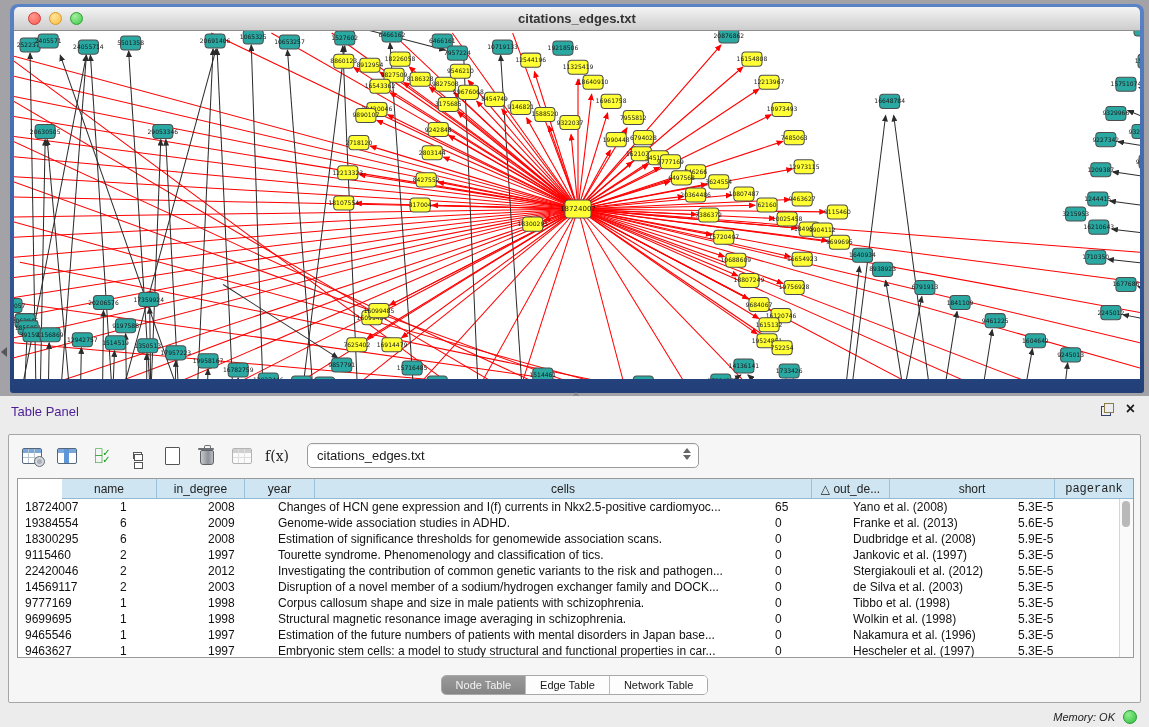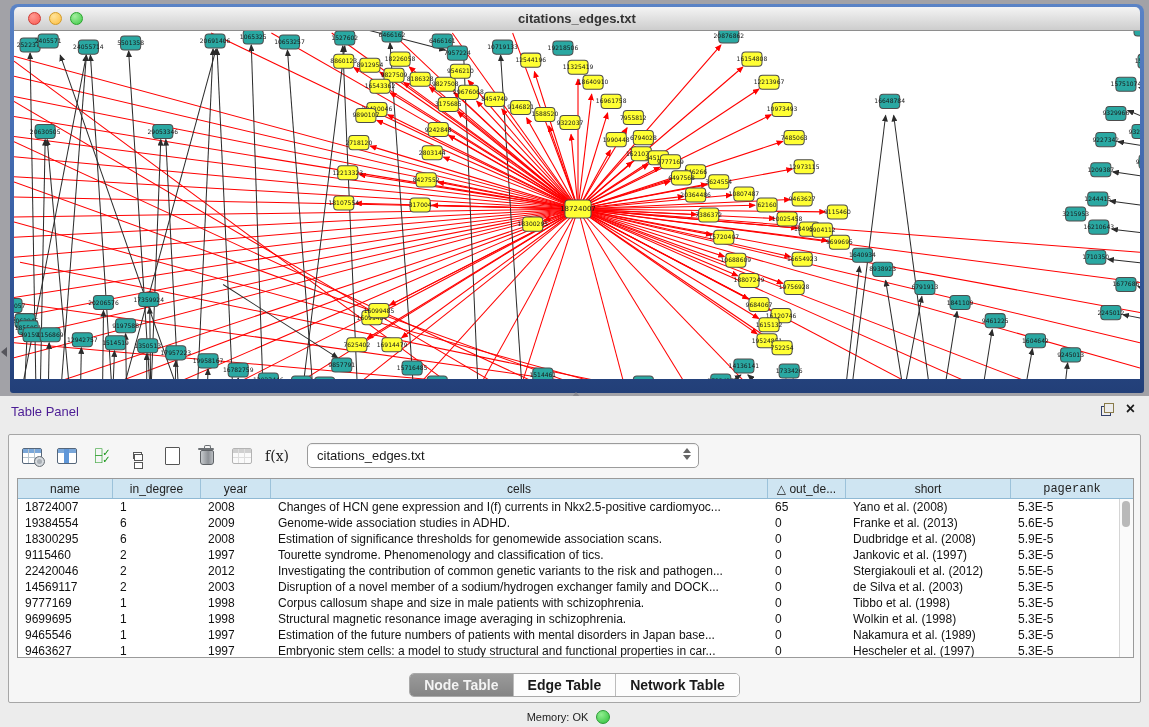--- a/index.html
+++ b/index.html
@@ -60,41 +60,41 @@
   .trash:after{content:"";position:absolute;left:3px;top:-6px;width:5px;height:2px;border:1px solid #6c7074;border-bottom:none;border-radius:2px 2px 0 0;}
   .disabled-ic{opacity:.45;filter:grayscale(1);}
   .fx{font-family:"DejaVu Serif","Liberation Serif",serif;font-size:14px;color:#222;}
   .combo{margin-left:8px;width:390px;height:23px;background:#fff;border:1px solid #9b9b9b;border-radius:5px;
     display:flex;align-items:center;position:relative;box-shadow:inset 0 1px 1px rgba(0,0,0,.06);}
   .combo-text{margin-left:9px;font-size:13px;color:#1a1a1a;}
   .spinner{position:absolute;right:7px;top:4px;display:flex;flex-direction:column;gap:2px;}
   .spinner .up{width:0;height:0;border-left:4px solid transparent;border-right:4px solid transparent;border-bottom:5px solid #666;}
   .spinner .dn{width:0;height:0;border-left:4px solid transparent;border-right:4px solid transparent;border-top:5px solid #666;}
 
-  .table-wrap{flex:1 1 auto;margin:2px 6px 10px 8px;background:#fff;border:1px solid #9a9a9a;position:relative;overflow:hidden;}
+  .table-wrap{flex:1 1 auto;margin:2px 6px 10px 8px;background:#fff;border:1px solid #9a9a9a;position:relative;overflow:hidden;padding-left:44px;}
   .thead{display:flex;height:19px;background:#cfe5f2;border-bottom:1px solid #8fb9d4;}
   .th{display:flex;align-items:center;justify-content:center;font-size:12px;color:#222;
     border-right:1px solid #9cc2da;box-sizing:border-box;white-space:nowrap;overflow:hidden;}
   .th:last-child{border-right:none;font-family:Liberation Mono, monospace;}
   .tbody{position:absolute;left:0;right:0;top:20px;bottom:0;overflow:hidden;}
   .tr{display:flex;height:16px;align-items:center;}
   .td{font-size:12px;color:#111;padding-left:7px;box-sizing:border-box;white-space:nowrap;overflow:hidden;flex:0 0 auto;}
   .c0{width:95px;}.c1{width:88px;}.c2{width:70px;}.c3{width:497px;}.c4{width:78px;}.c5{width:165px;}.c6{flex:1 1 auto;}
   .vscroll{position:absolute;right:0;top:20px;bottom:0;width:13px;background:#fafafa;border-left:1px solid #d5d5d5;}
   .vthumb{position:absolute;left:2px;top:2px;width:8px;height:26px;border-radius:5px;background:#b9b9b9;}
 
   .tabs-row{flex:0 0 auto;height:34px;display:flex;align-items:center;justify-content:center;}
   .segments{display:flex;border:1px solid #a9a9a9;border-radius:5px;overflow:hidden;background:#fff;}
-  .seg{padding:3px 14px;font-size:14px;color:#1a1a1a;background:#fdfdfd;border-right:1px solid #bcbcbc;font-weight:bold;}
+  .seg{padding:3px 14px;font-size:11px;color:#1a1a1a;background:#fdfdfd;border-right:1px solid #bcbcbc;}
   .seg:last-child{border-right:none;}
   .seg.selected{background:linear-gradient(#9a9a9a,#858585);color:#f3f3f3;}
 
   
   .status-bar{position:absolute;left:0;bottom:0;width:100%;height:20px;background:#ececec;
-    display:flex;align-items:center;justify-content:center;}
+    display:flex;align-items:center;justify-content:flex-end;font-style:italic;}
   .mem-label{font-size:11px;color:#222;margin-right:8px;}
   .mem-dot{width:12px;height:12px;border-radius:50%;margin-right:12px;
     background:radial-gradient(circle at 35% 30%,#90ee90,#2fbf3a);border:1px solid #2a9a33;}
 </style>
 </head>
 <body>
 
 <div class="app">
 
   <div class="desktop">
@@ -957,21 +957,21 @@
             <div class="td c4">0</div>
             <div class="td c5">Wolkin et al. (1998)</div>
             <div class="td c6">5.3E-5</div>
           </div>
           <div class="tr">
             <div class="td c0">9465546</div>
             <div class="td c1">1</div>
             <div class="td c2">1997</div>
             <div class="td c3">Estimation of the future numbers of patients with mental disorders in Japan base...</div>
             <div class="td c4">0</div>
-            <div class="td c5">Nakamura et al. (1989)</div>
+            <div class="td c5">Nakamura et al. (1996)</div>
             <div class="td c6">5.3E-5</div>
           </div>
           <div class="tr">
             <div class="td c0">9463627</div>
             <div class="td c1">1</div>
             <div class="td c2">1997</div>
             <div class="td c3">Embryonic stem cells: a model to study structural and functional properties in car...</div>
             <div class="td c4">0</div>
             <div class="td c5">Hescheler et al. (1997)</div>
             <div class="td c6">5.3E-5</div>

